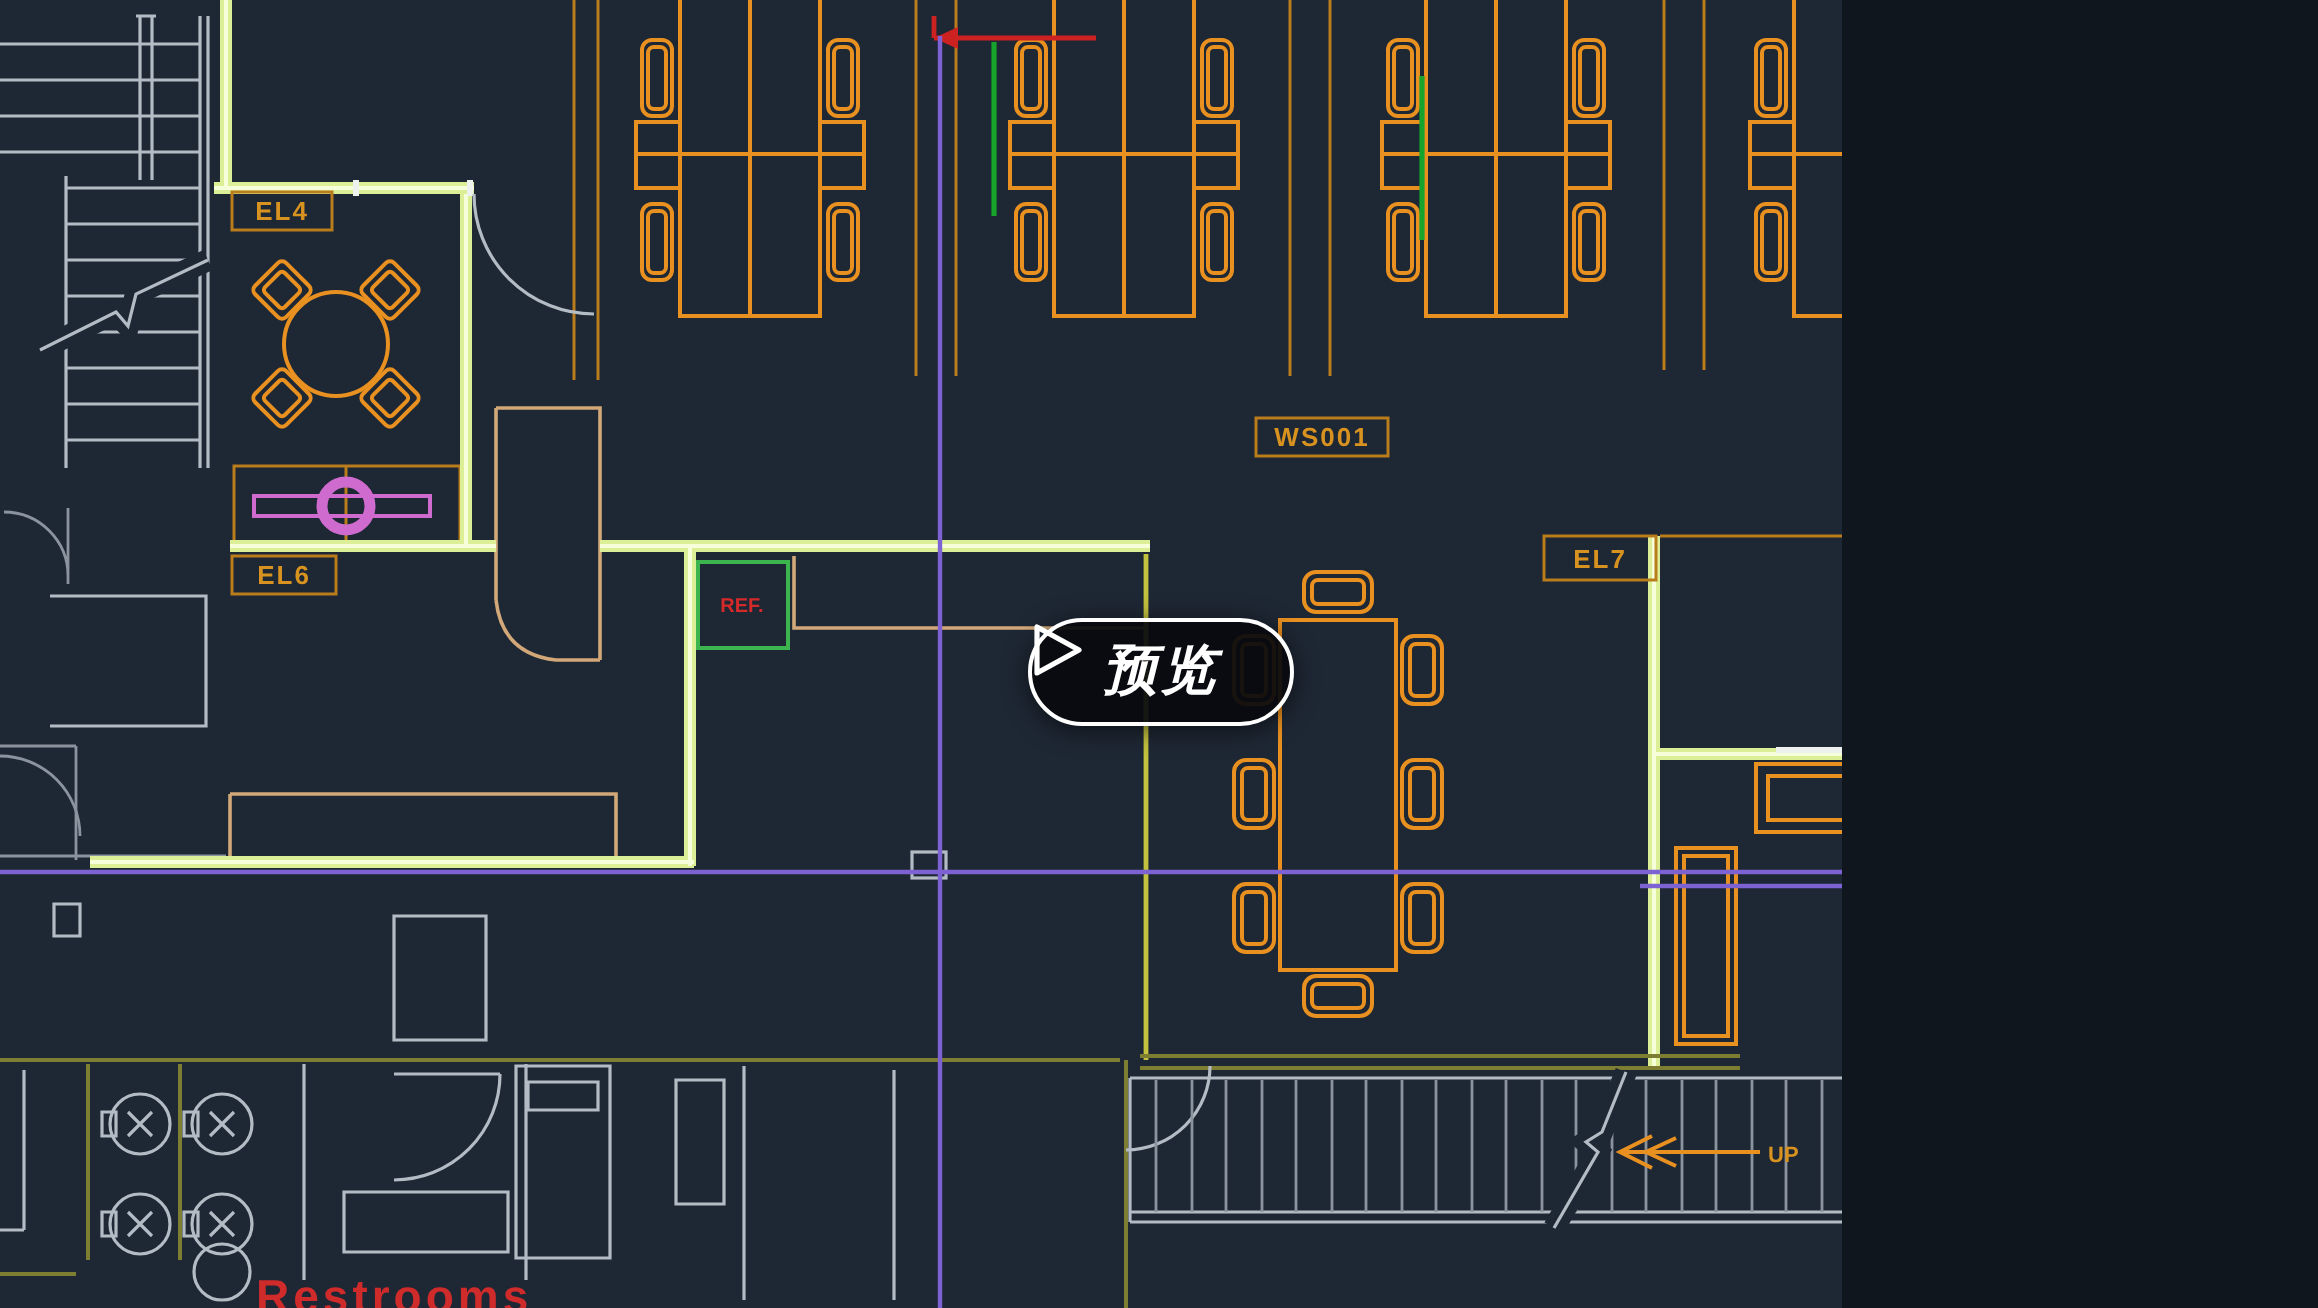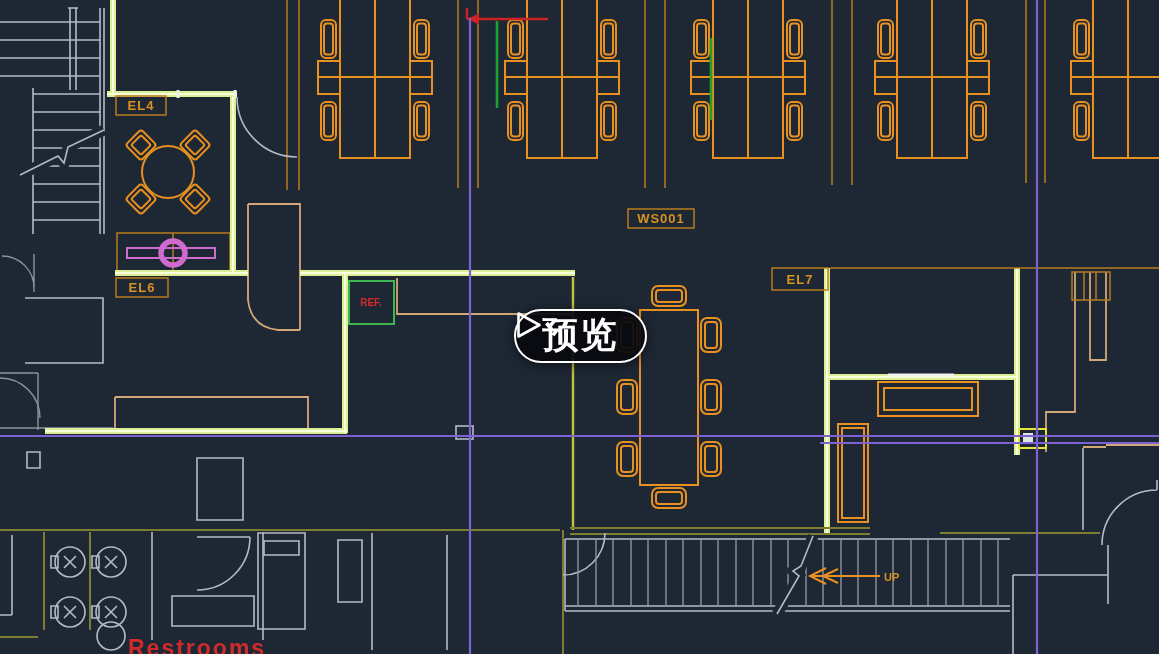--- a/index.html
+++ b/index.html
@@ -1,16 +1,16 @@
 <!DOCTYPE html>
 <html><head>
 <meta charset="utf-8">
 <style>
   html,body{margin:0;padding:0;background:#10161d;}
-  .stage{position:relative;width:1159px;height:654px;overflow:hidden;background:#1e2734;
+  .stage{position:relative;width:921px;height:654px;overflow:hidden;background:#1e2734;
          font-family:"Liberation Sans",sans-serif;}
   .stage svg{position:absolute;left:0;top:0;}
 
   
   .o  {stroke:#e89020;fill:none;stroke-width:2;}
   .o1 {stroke:#b97d1c;fill:none;stroke-width:1.5;}
   .wall {stroke:#dcee96;fill:none;stroke-width:6;}
   .wallc{stroke:#f7ffda;fill:none;stroke-width:2;}
   .yd {stroke:#c2c23e;fill:none;stroke-width:2.4;}
   .ol {stroke:#7e7e33;fill:none;stroke-width:2;}
@@ -29,22 +29,22 @@
   .lbl{fill:#d8921f;font:bold 13px "Liberation Sans",sans-serif;letter-spacing:1px;}
   .reftxt{fill:#d42a2a;font:bold 10px "Liberation Sans",sans-serif;}
   .uptxt{fill:#d8921f;font:bold 11px "Liberation Sans",sans-serif;}
   .bigred{fill:#cf2b2b;font:bold 23px "Liberation Sans",sans-serif;letter-spacing:2px;}
 
   
   .preview-btn{position:absolute;left:514px;top:309px;width:133px;height:54px;
     box-sizing:border-box;border:2.5px solid #ffffff;border-radius:28px;
     background:rgba(8,10,14,0.93);display:flex;align-items:center;justify-content:center;
     gap:11px;cursor:pointer;box-shadow:0 2px 12px rgba(0,0,0,0.55);}
-  .preview-btn span{color:#ffffff;font-size:36px;font-weight:bold;letter-spacing:2px;
-    line-height:1;transform:translateY(-1px);}
+  .preview-btn span{color:#ffffff;font-size:27px;font-weight:bold;letter-spacing:2px;
+    line-height:1;transform:translateY(-1px);font-style:italic;}
 </style>
 </head>
 <body>
 
 <div class="stage">
 <svg width="1159" height="654" viewBox="0 0 1159 654">
 
   <defs>
 
     <g id="chair">

